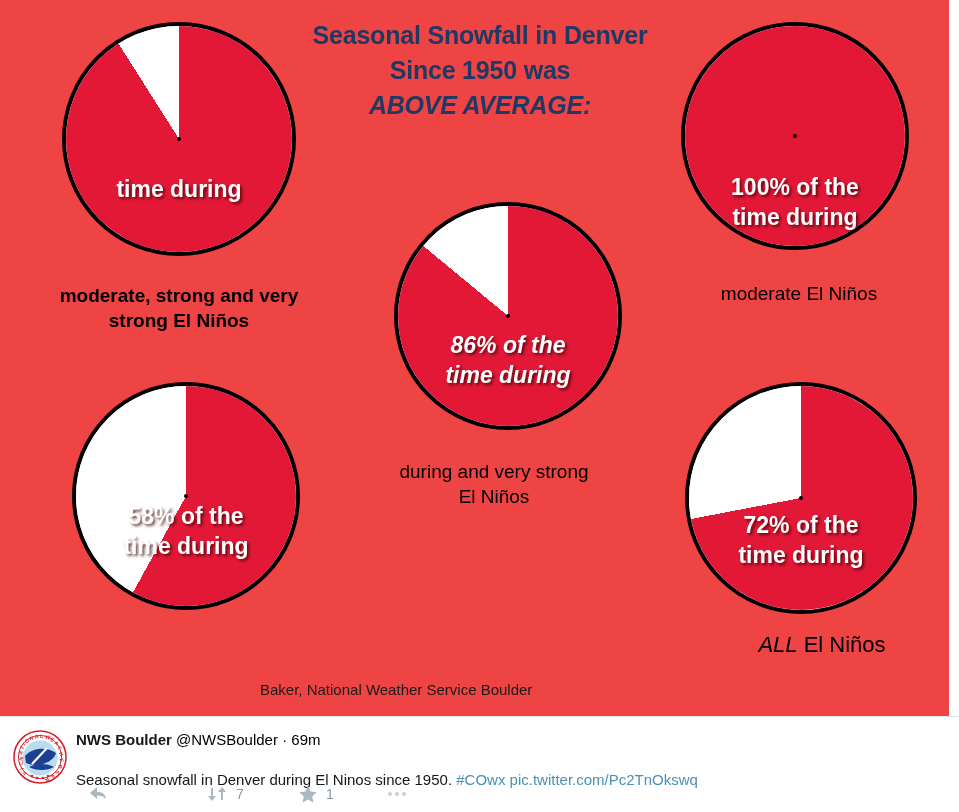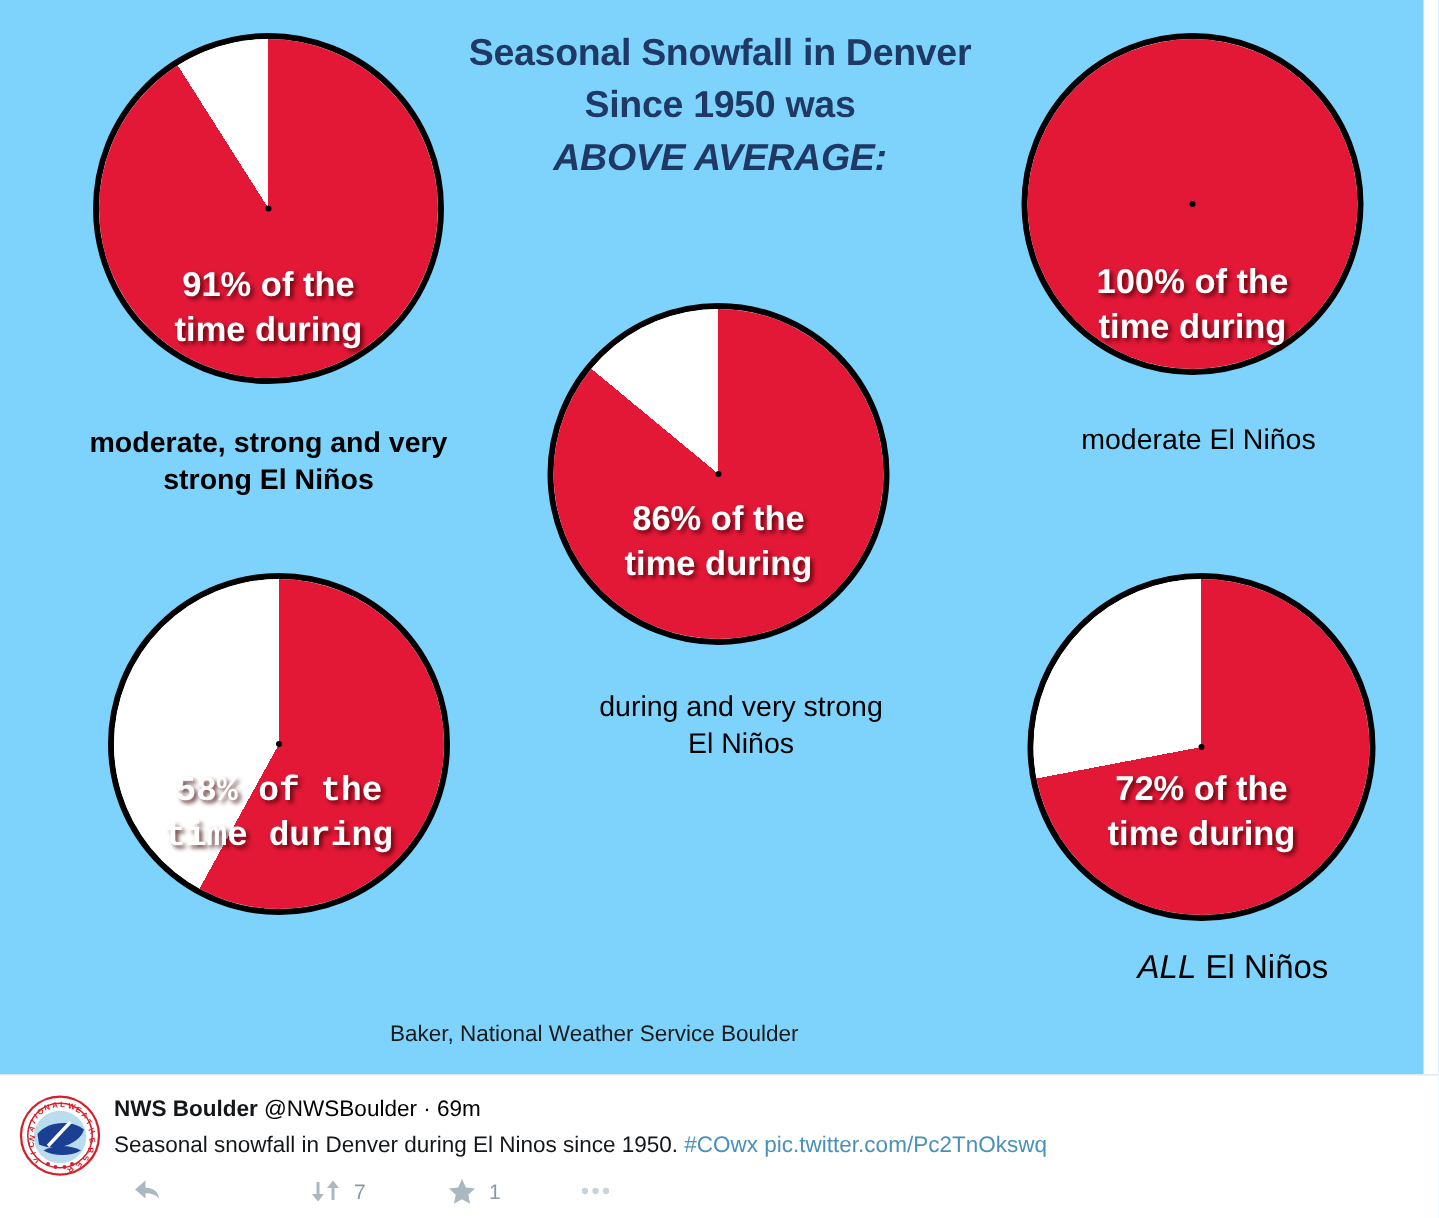--- a/index.html
+++ b/index.html
@@ -14,21 +14,21 @@
     font-family: "Liberation Sans", sans-serif;
     overflow: hidden;
   }
 
   
   #infographic {
     position: absolute;
     left: 0; top: 0;
     width: 949px;
     height: 716px;
-    background: #7dd3fc;
+    background: #ef4444;
   }
 
   .title {
     position: absolute;
     left: 240px;
     top: 18px;
     width: 480px;
     text-align: center;
     color: #1F3864;
     font-weight: bold;
@@ -76,25 +76,25 @@
     text-shadow: 2px 2px 3px rgba(60,0,0,0.75);
   }
 
   
   #pie-moderate-strong-verystrong { left: 62px;  top: 22px;  width: 234px; height: 234px; }
   #pie-moderate-strong-verystrong .pielabel { top: 148px; }
 
   #pie-moderate { left: 681px; top: 22px;  width: 228px; height: 228px; }
   #pie-moderate .pielabel { top: 146px; }
 
-  #pie-strong-verystrong { left: 365px; top: 202px; width: 228px; height: 228px; }
+  #pie-strong-verystrong { left: 394px; top: 202px; width: 228px; height: 228px; font-style: italic; }
   #pie-strong-verystrong .pielabel { top: 124px; }
 
   #pie-weak { left: 72px;  top: 382px; width: 228px; height: 228px; }
-  #pie-weak .pielabel { top: 126px; font-family: Liberation Mono, monospace; }
+  #pie-weak .pielabel { top: 115px; }
 
   #pie-all { left: 685px; top: 382px; width: 232px; height: 232px; }
   #pie-all .pielabel { top: 124px; }
 
   
   .caption {
     position: absolute;
     text-align: center;
     color: #000000;
     font-size: 19px;
@@ -154,21 +154,21 @@
   .tweet-head .dot,
   .tweet-head .time {
     color: #000000;
     font-weight: normal;
     margin-top: 36px;
   }
   .tweet-text {
     font-size: 15px;
     line-height: 21px;
     color: #14171a;
-    margin-top: 3px;
+    margin-top: 19px;
     white-space: nowrap;
   }
   .tweet-text .link { color: #4a90b9; }
   .tweet-actions {
     position: absolute;
     left: 76px;
     top: 782px;
     width: 400px;
     height: 26px;
   }
@@ -196,21 +196,20 @@
   <div class="title">
     <div>Seasonal Snowfall in Denver</div>
     <div>Since 1950 was</div>
     <div class="l3">ABOVE AVERAGE:</div>
   </div>
 
   <div class="pie" id="pie-moderate-strong-verystrong">
     <div class="slice" style="background: conic-gradient(rgb(227, 24, 55) 0deg, rgb(227, 24, 55) 327.6deg, rgb(255, 255, 255) 327.6deg, rgb(255, 255, 255) 360deg);"></div>
     <div class="hub"></div>
     <div class="pielabel">
-      <div>91% of the</div>
       <div>time during</div>
     </div>
   </div>
   <div class="caption" id="caption-moderate-strong-verystrong">moderate, strong and very strong El Niños</div>
 
   <div class="pie" id="pie-moderate">
     <div class="slice" style="background: rgb(227, 24, 55);"></div>
     <div class="hub"></div>
     <div class="pielabel">
       <div>100% of the</div>

